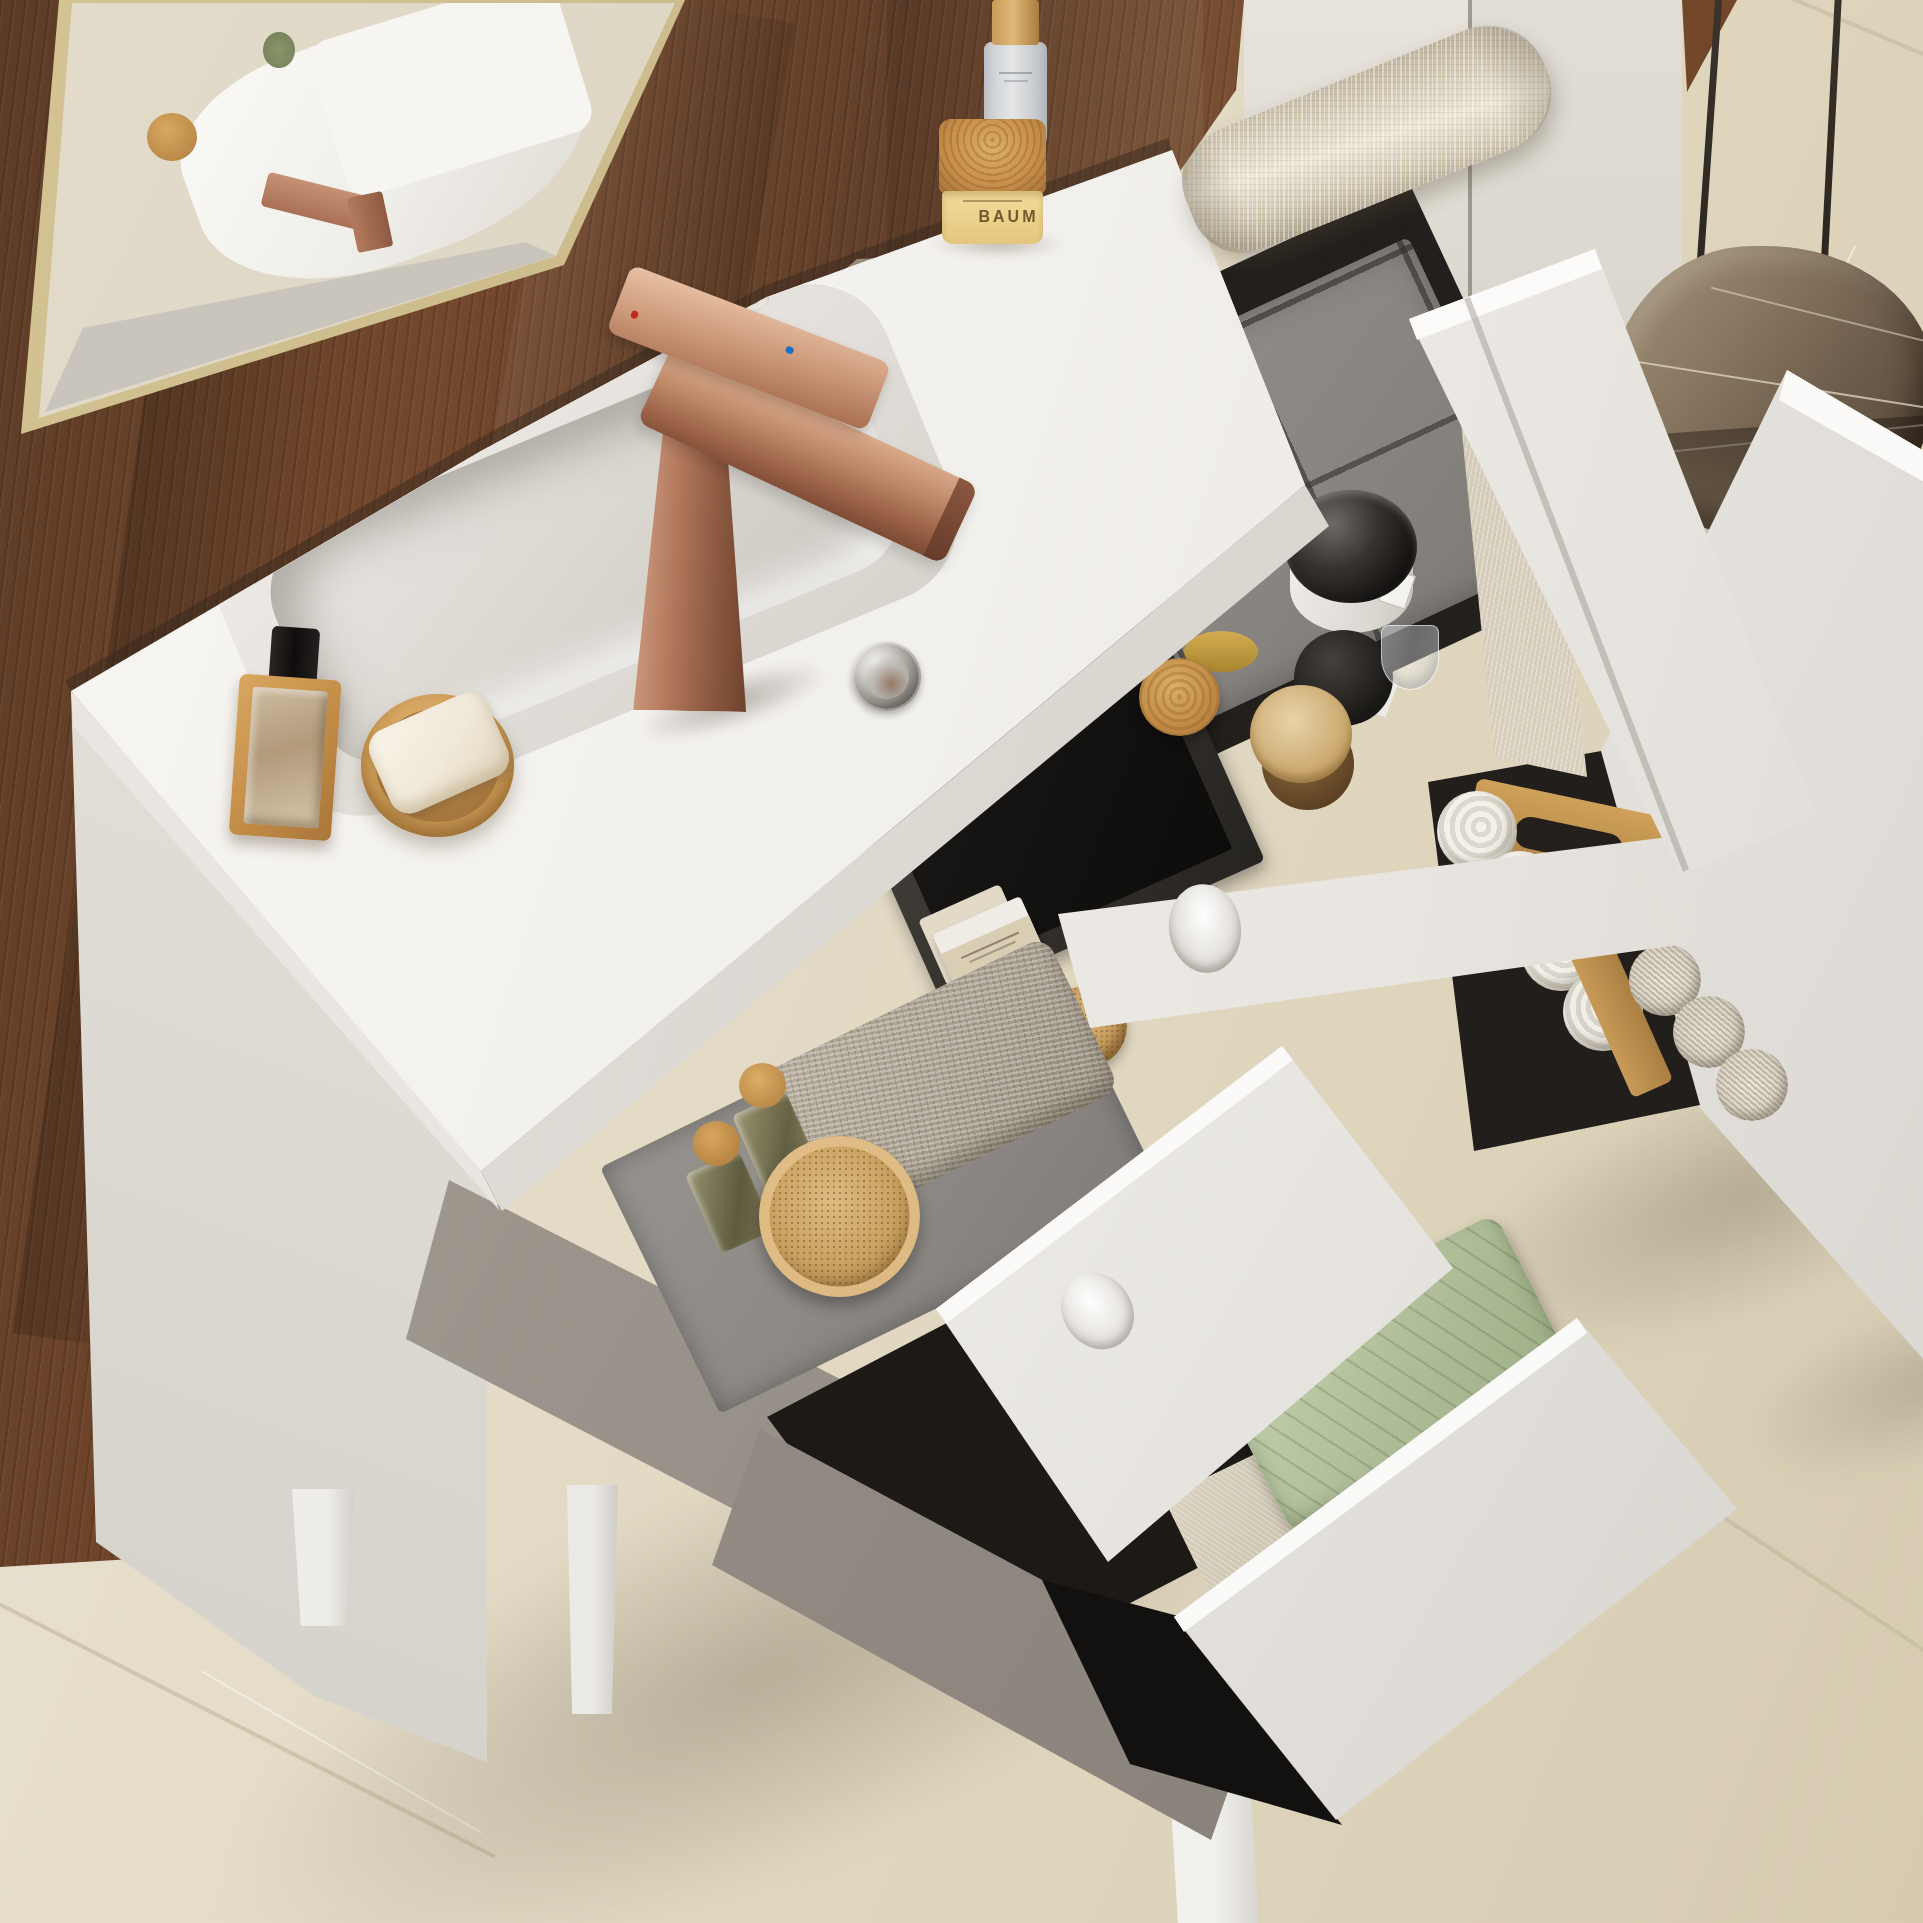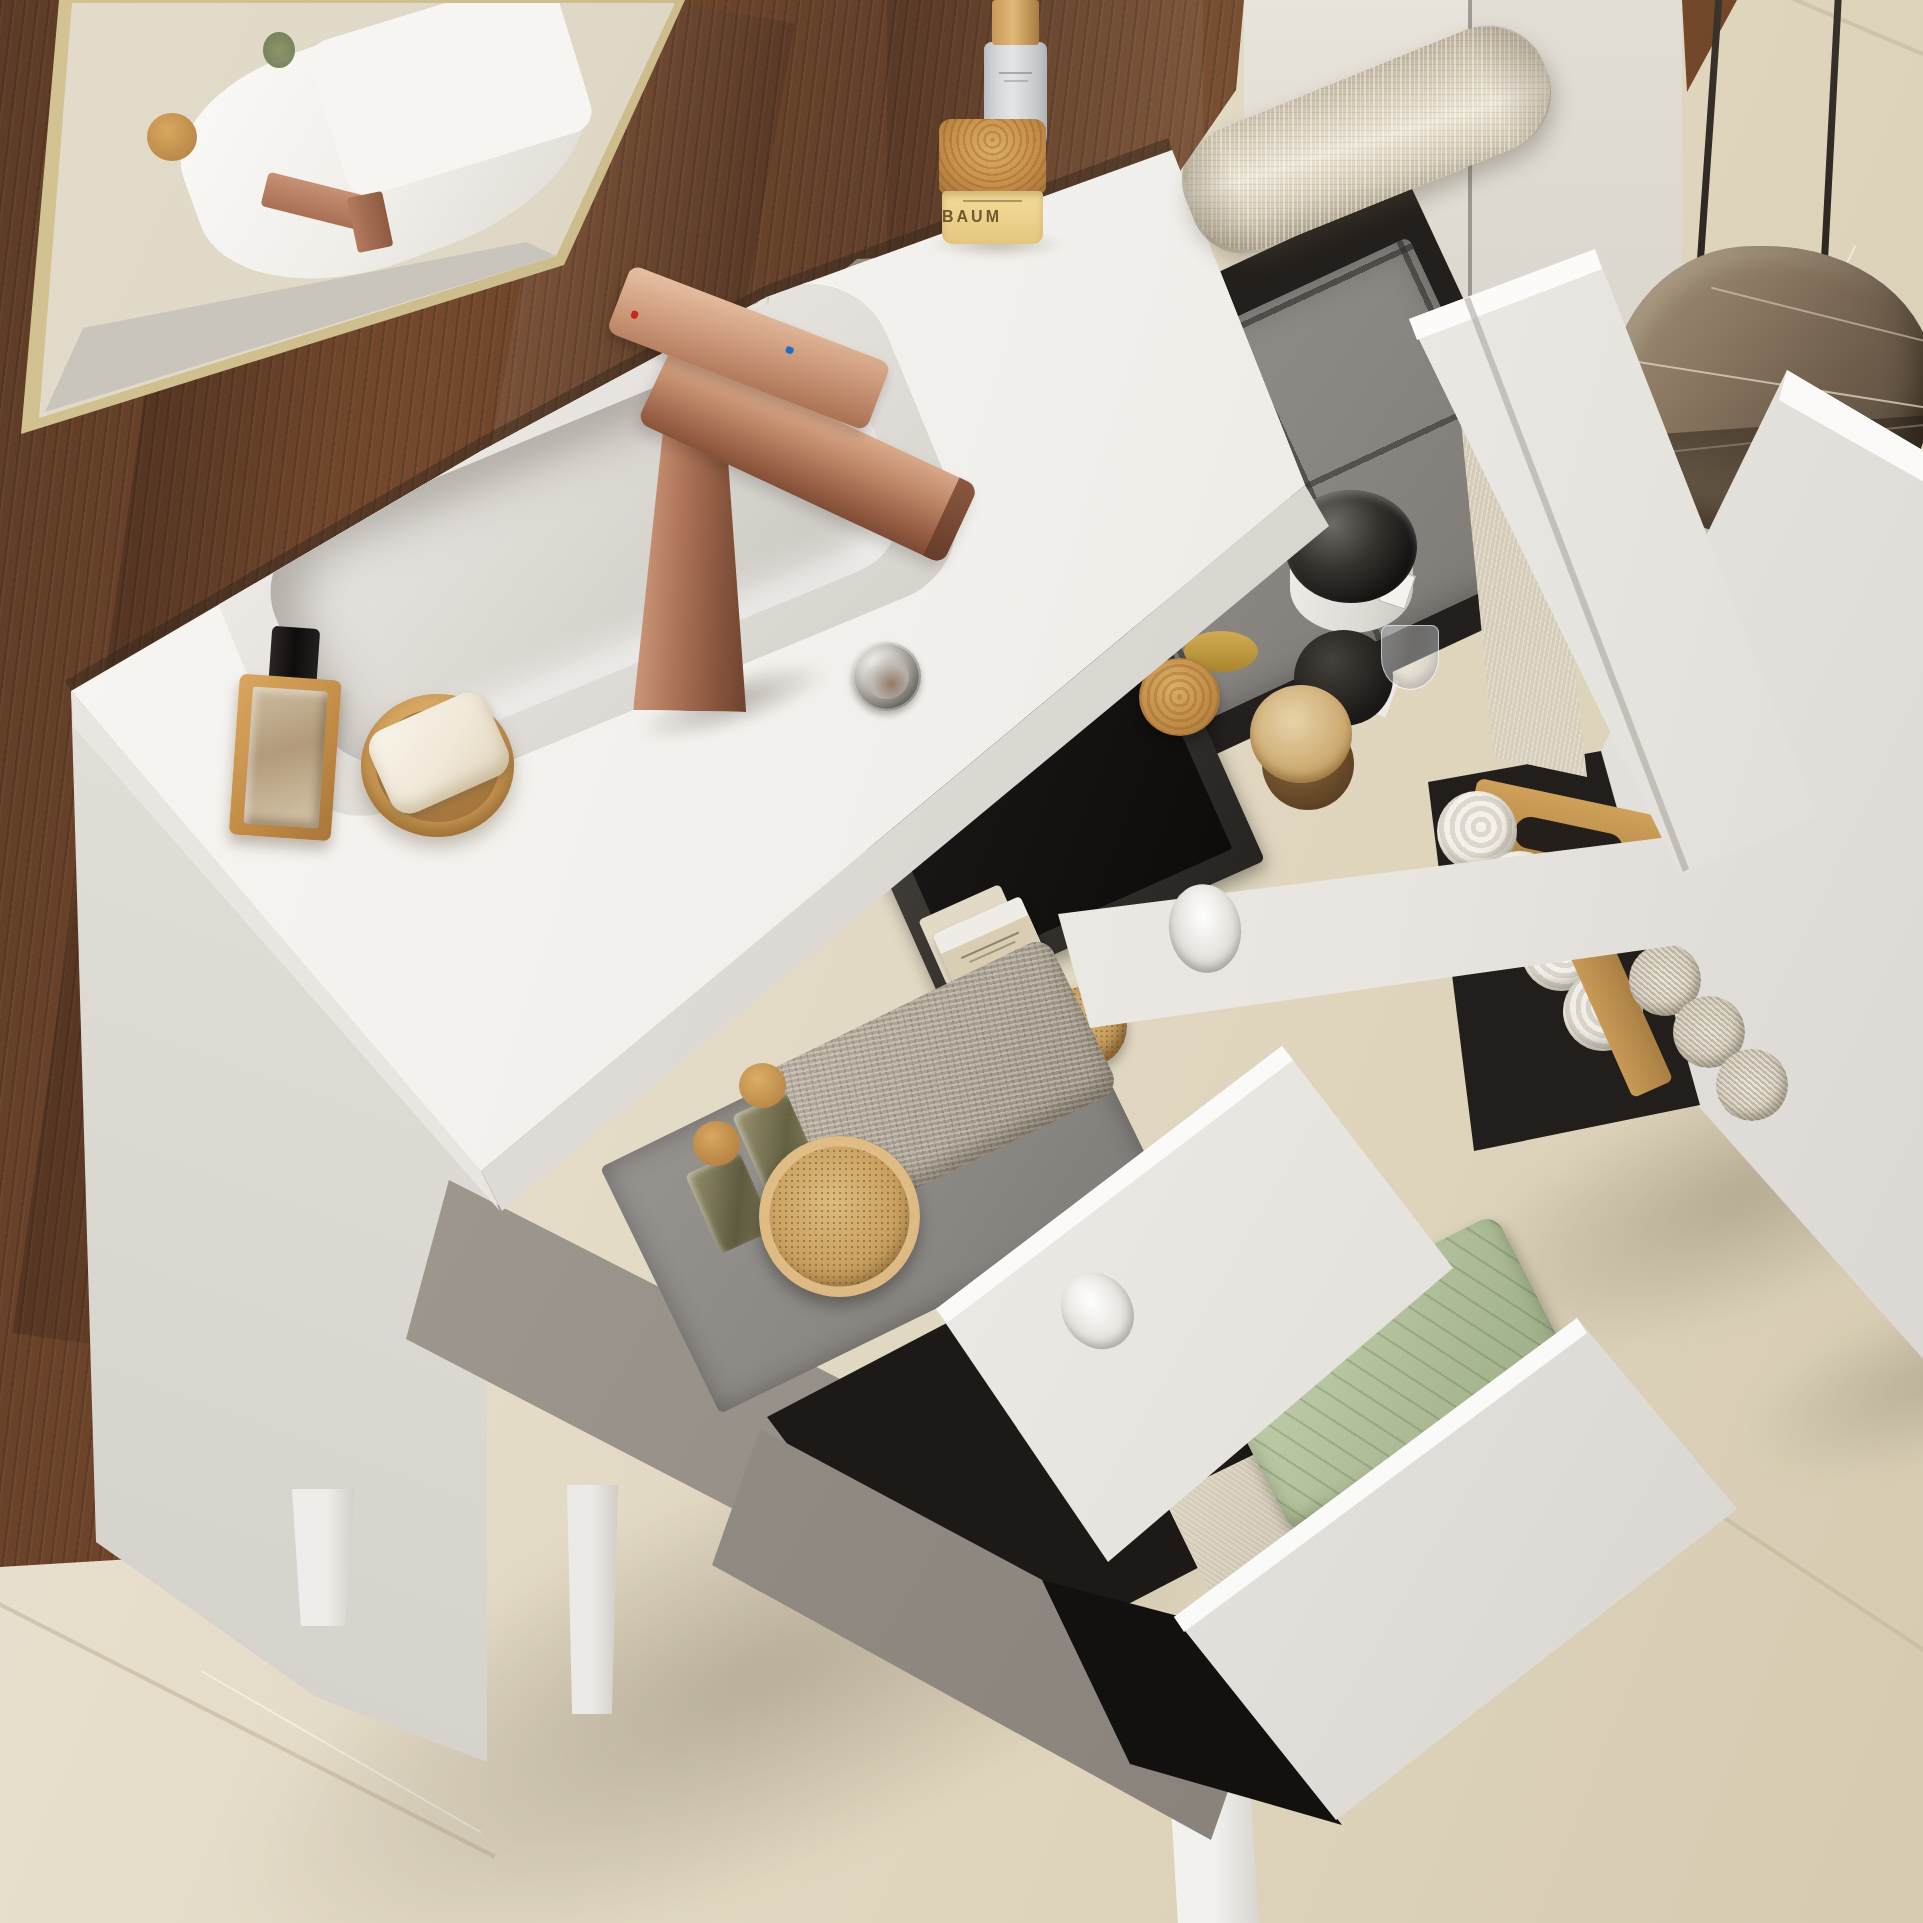--- a/index.html
+++ b/index.html
@@ -235,21 +235,21 @@
                 background:linear-gradient(90deg,#c89a58,#e0b877 45%,#a87c40);"></div>
   </div>
   <div class="a rd noi" style="left:929px;top:231px;width:137px;height:27px;background:radial-gradient(ellipse,rgba(100,90,70,.35),rgba(100,90,70,0) 70%);filter:blur(3.8px);"></div>
   <div class="a" style="left:939px;top:119px;width:107px;height:128px;">
     <div class="a" style="left:0;top:0;width:107px;height:74px;border-radius:12px 12px 6px 6px;
                 background-image:repeating-radial-gradient(ellipse at 50% 28%, rgba(130,85,35,.3) 0 2.3px, rgba(0,0,0,0) 2.3px 6.8px),
                                  radial-gradient(ellipse at 50% 40%,#dcae66 0%,#c9914b 55%,#a9743a 100%);"></div>
     <div class="a" style="left:3px;top:72px;width:101px;height:53px;border-radius:4.5px 4.5px 10.5px 10.5px;
                 background:linear-gradient(180deg,#f2dc9b,#e5c77e);box-shadow:inset 0 4.5px 6px rgba(150,110,50,.35);">
       <div class="a" style="left:21px;top:9px;width:59px;height:2.3px;background:rgba(110,90,45,.5);"></div>
-      <div class="a" style="left:0;top:16.5px;width:101px;text-align:left;font-size:16px;font-weight:bold;letter-spacing:3px;color:#6f5a2e;">BAUM</div>
+      <div class="a" style="left:16px;top:16.5px;width:101px;text-align:center;font-size:16px;font-weight:bold;letter-spacing:3px;color:#6f5a2e;">BAUM</div>
     </div>
   </div>
   <div class="a" style="left:236px;top:627px;width:102px;height:210px;transform:rotate(4deg);">
     <div class="a" style="left:28.6px;top:0;width:48px;height:59px;border-radius:6px 6px 3px 3px;
                 background:linear-gradient(90deg,#2b2624,#0f0d0c 50%,#242020);"></div>
     <div class="a" style="left:0;top:50px;width:102px;height:161px;border-radius:7.5px;
                 background:linear-gradient(125deg,#d9a75f 0%,#c08a45 60%,#a9763a 100%);
                 box-shadow:0 9px 13.5px rgba(90,70,45,.35);">
       <div class="a" style="left:13.5px;top:12px;width:75px;height:137px;border-radius:3px;
                   background:linear-gradient(160deg,#cdbb9f 0%,#b29a7b 45%,#d6c7ab 100%);

